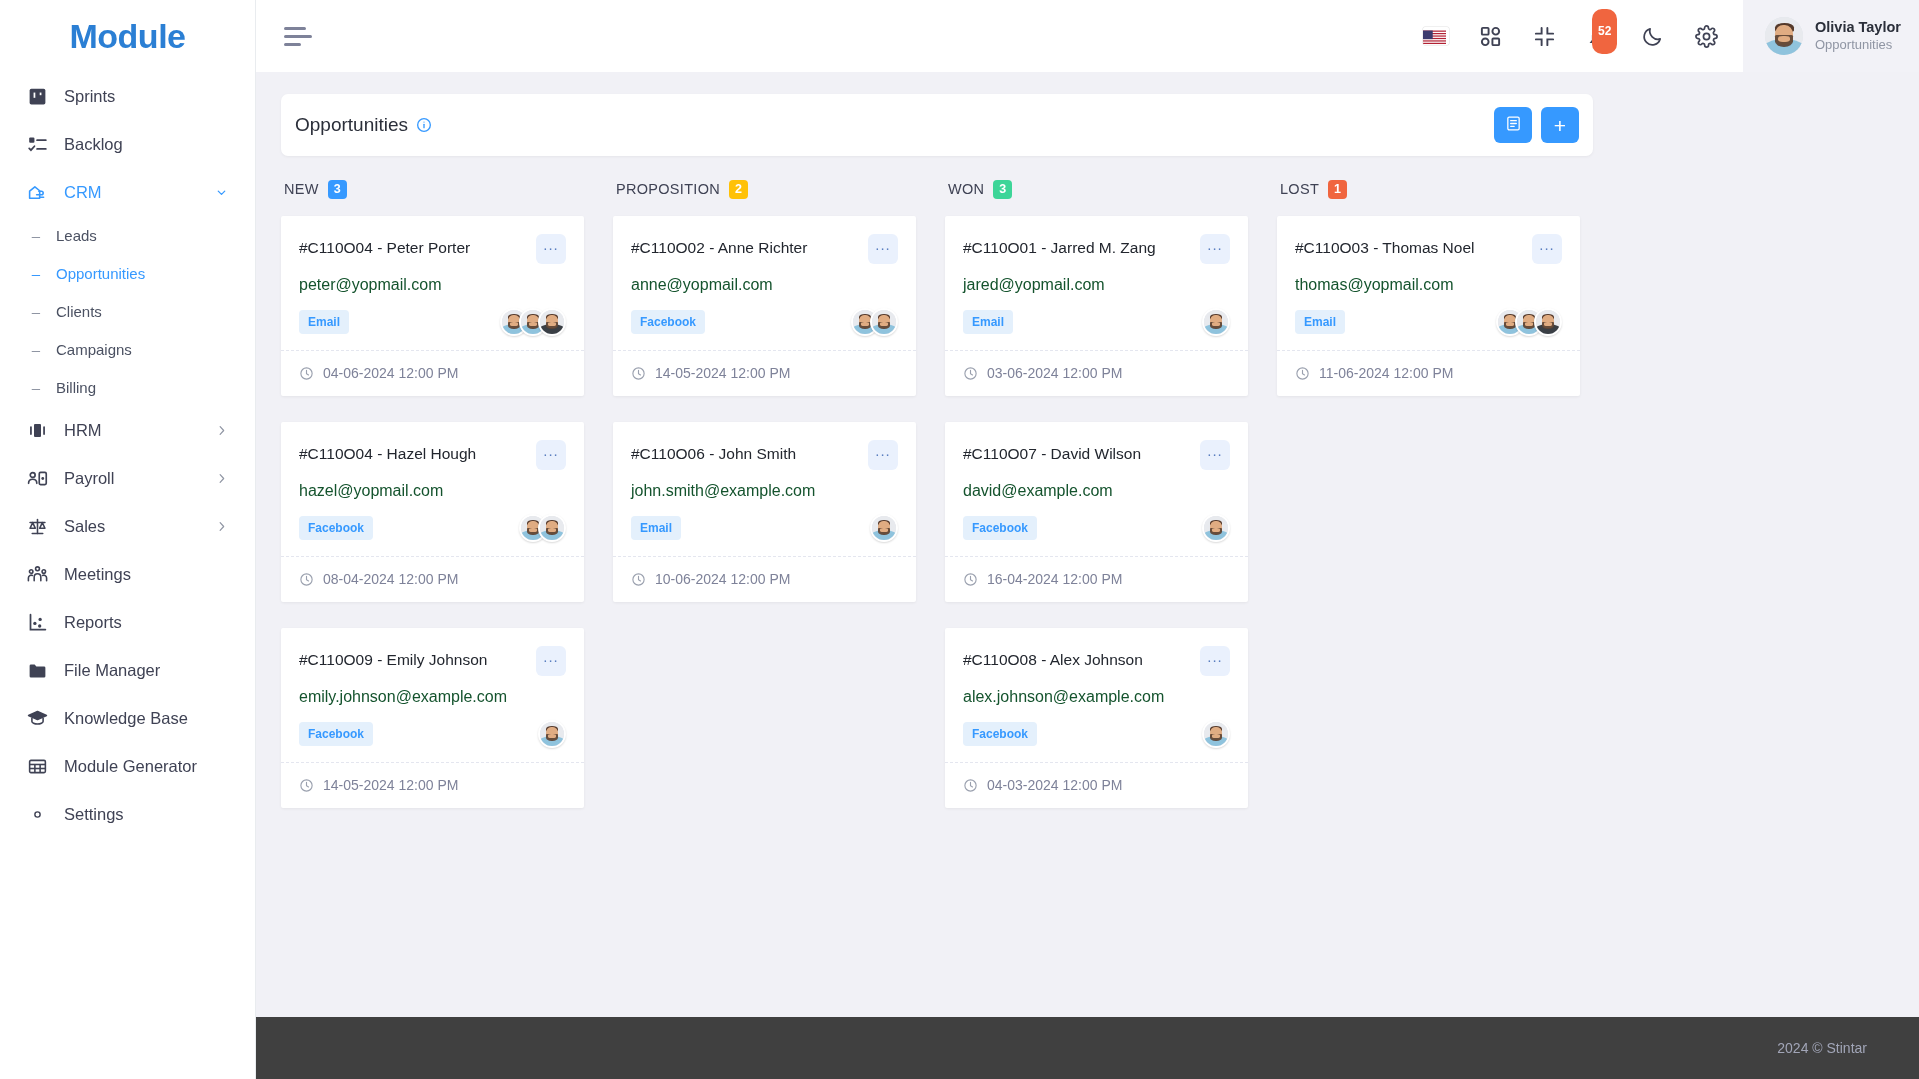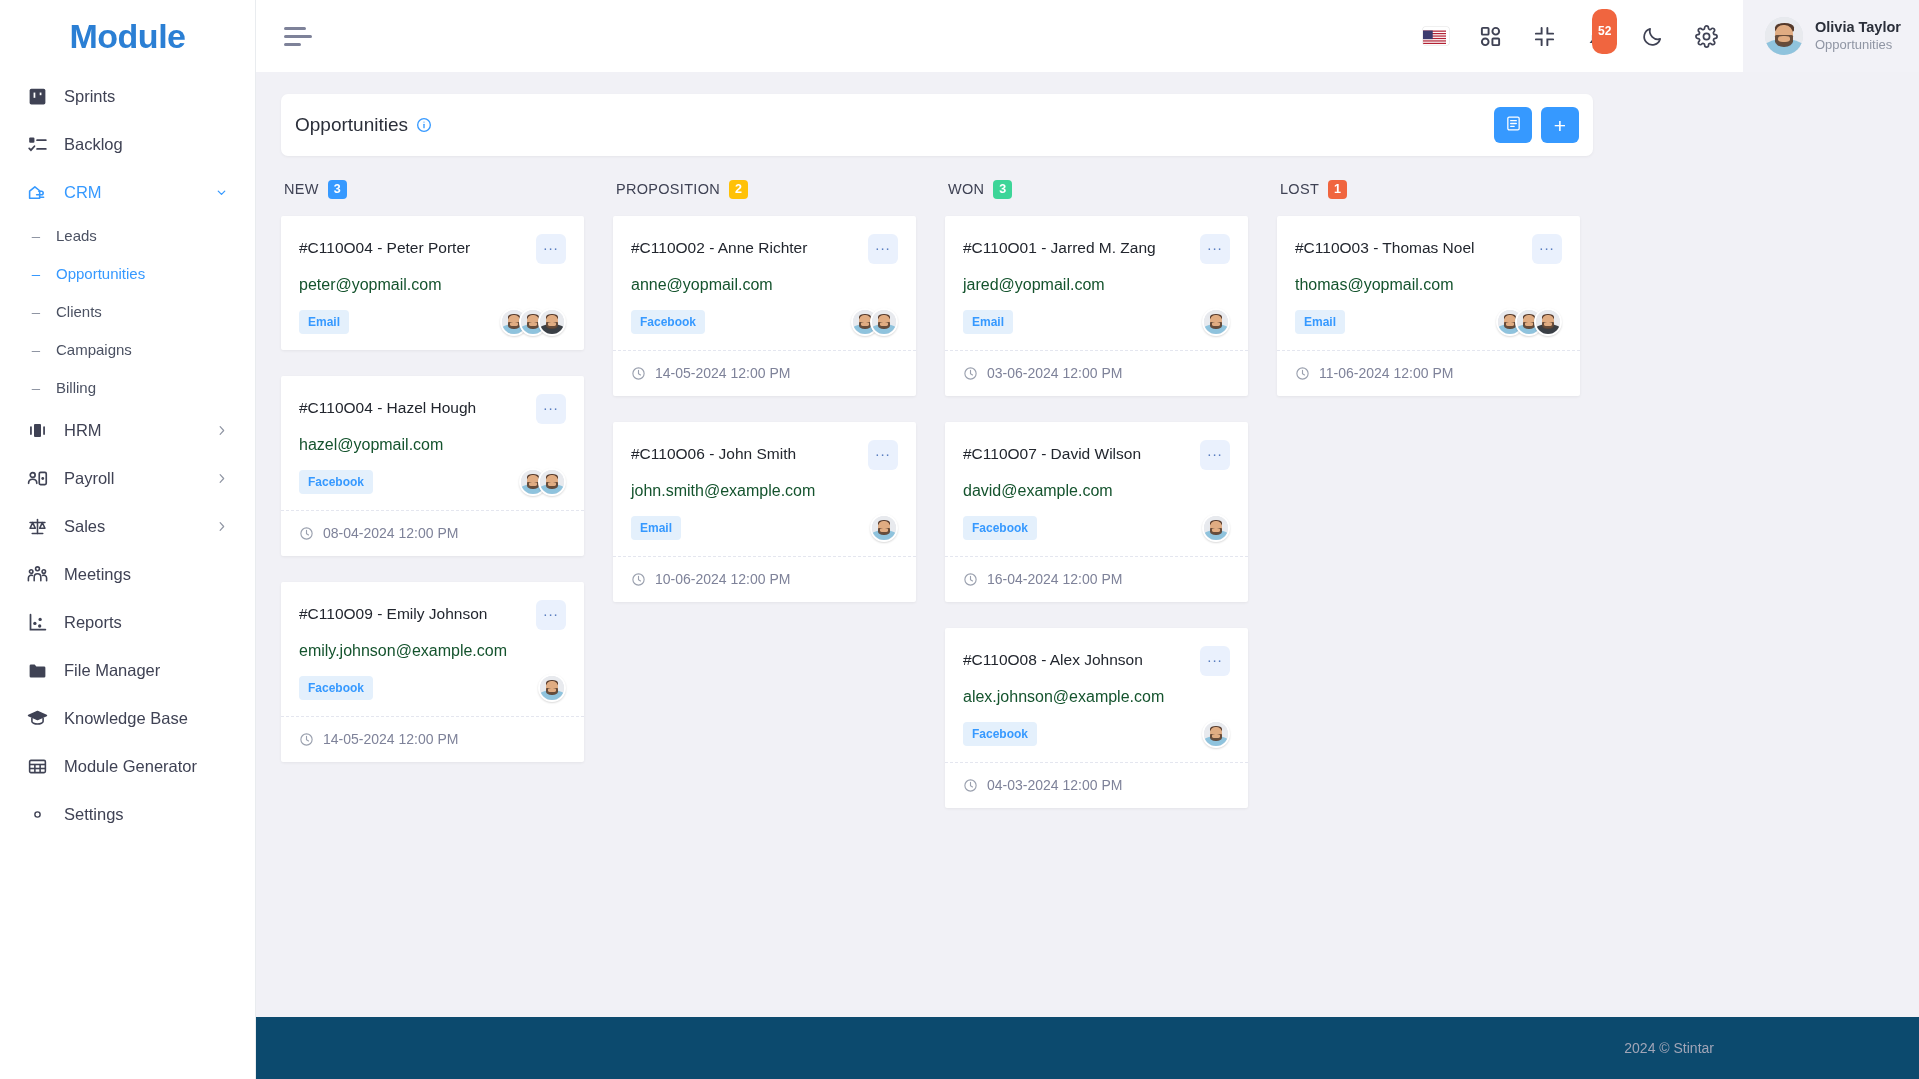--- a/index.html
+++ b/index.html
@@ -137,22 +137,22 @@
   .av:first-child { margin-left: 0; }
   .card-foot {
     border-top: 1px dashed #e4e6ef; padding: 14px 18px 15px 18px;
     display:flex; align-items:center; gap: 9px;
     font-size: 14px; color:#7e8299;
   }
   .clock { width: 15px; height:15px; display:flex; color:#9aa0ae;}
   .clock svg { width:15px; height:15px; }
 
   .footer {
-    height: 62px; background:#0c4a6e; display:flex; align-items:center;
-    justify-content:center; padding-right: 20px; flex: 0 0 62px;
+    height: 62px; background:#404040; display:flex; align-items:center;
+    justify-content:flex-end; padding-right: 20px; flex: 0 0 62px;
   }
   .footer-inner { width: 1312px; margin-left: 25px; text-align: right; padding-right: 32px;}
   .footer-text { font-size: 14px; color:#a1a5b7; }
 
   
   .face { position:absolute; inset:0; }
   .face .bg { position:absolute; inset:0; background:#e8eaee; }
   .face .shirt { position:absolute; left:-8%; right:-8%; bottom:0; height:42%;
       background:#8fc3dd; border-radius: 50% 50% 0 0 / 70% 70% 0 0;}
   .face .shirt.dark { background:#3a3f45; }
@@ -504,20 +504,29 @@
                           <span class="shirt dark"></span>
                           <span class="hair"></span>
                           <span class="head"></span>
                           <span class="beard"></span>
                           <span class="chin"></span>
                         </span>
                       </span>
                     </span>
                   </div>
                 </div>
+                <div class="card-foot">
+                  <span class="clock">
+                    <svg viewBox="0 0 24 24" fill="none" stroke="currentColor" stroke-width="1.8" stroke-linecap="round">
+                      <circle cx="12" cy="12" r="9"></circle>
+                      <path d="M12 7v5.3l3.2 2"></path>
+                    </svg>
+                  </span>
+                  <span>04-06-2024 12:00 PM</span>
+                </div>
               </div>
               <div class="card">
                 <div class="card-body">
                   <div class="card-top">
                     <div class="card-title">#C110O04 - Hazel Hough</div>
                     <div class="dots-btn">...</div>
                   </div>
                   <div class="card-email">hazel@yopmail.com</div>
                   <div class="card-meta">
                     <span class="tag">Facebook</span>

